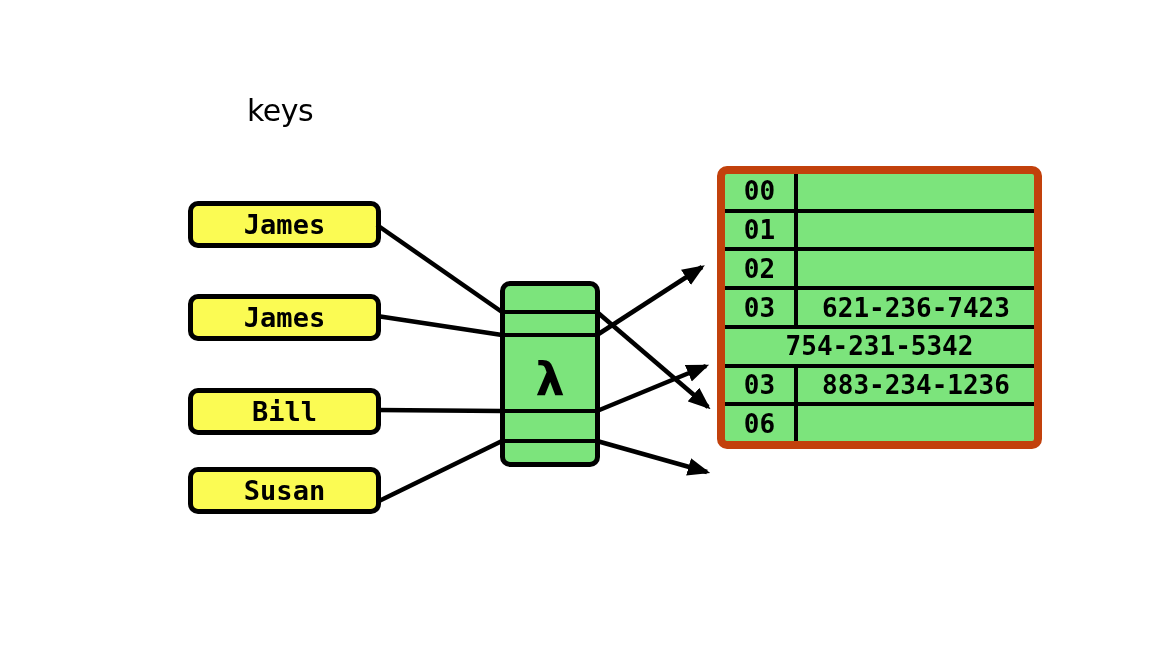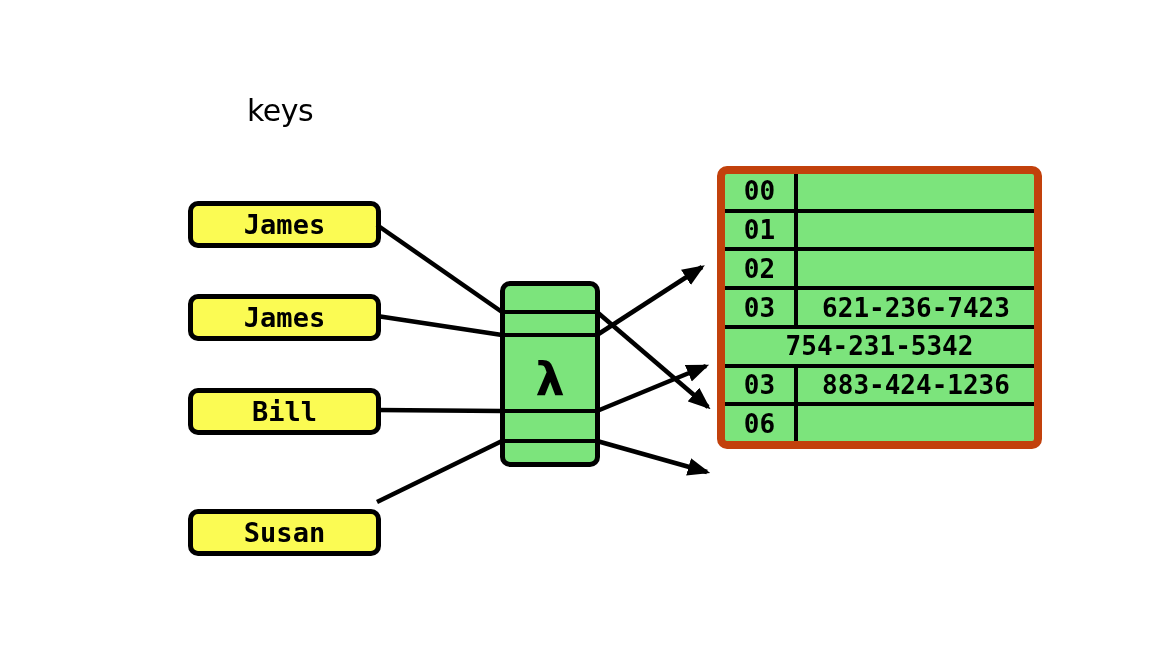--- a/index.html
+++ b/index.html
@@ -60,21 +60,21 @@
   <div>
       <div class="key-box" style="top: 201px;">
     <span>James</span>
   </div>
       <div class="key-box" style="top: 294px;">
     <span>James</span>
   </div>
       <div class="key-box" style="top: 388px;">
     <span>Bill</span>
   </div>
-      <div class="key-box" style="top: 509px;">
+      <div class="key-box" style="top: 467px;">
     <span>Susan</span>
   </div>
     </div>
 
   <div class="lambda-box">
     <span class="lambda-symbol">λ</span>
   </div>
 
   <div class="storage-table">
       <div class="storage-row">
@@ -90,21 +90,21 @@
   </div>
       <div class="storage-row">
     <div class="cell index">03</div>
     <div class="cell value">621-236-7423</div>
   </div>
       <div class="storage-row">
     <div class="cell value">754-231-5342</div>
   </div>
       <div class="storage-row">
     <div class="cell index">03</div>
-    <div class="cell value">883-424-1236</div>
+    <div class="cell value">883-234-1236</div>
   </div>
       <div class="storage-row">
     <div class="cell index">06</div>
     <div class="cell value"></div>
   </div>
     </div>
 
   <svg class="wires" width="1168" height="662" viewBox="0 0 1168 662">
     <defs>
       <marker id="arrowhead" viewBox="0 0 10 8" refX="8.5" refY="4" markerWidth="5" markerHeight="4.2" orient="auto">

